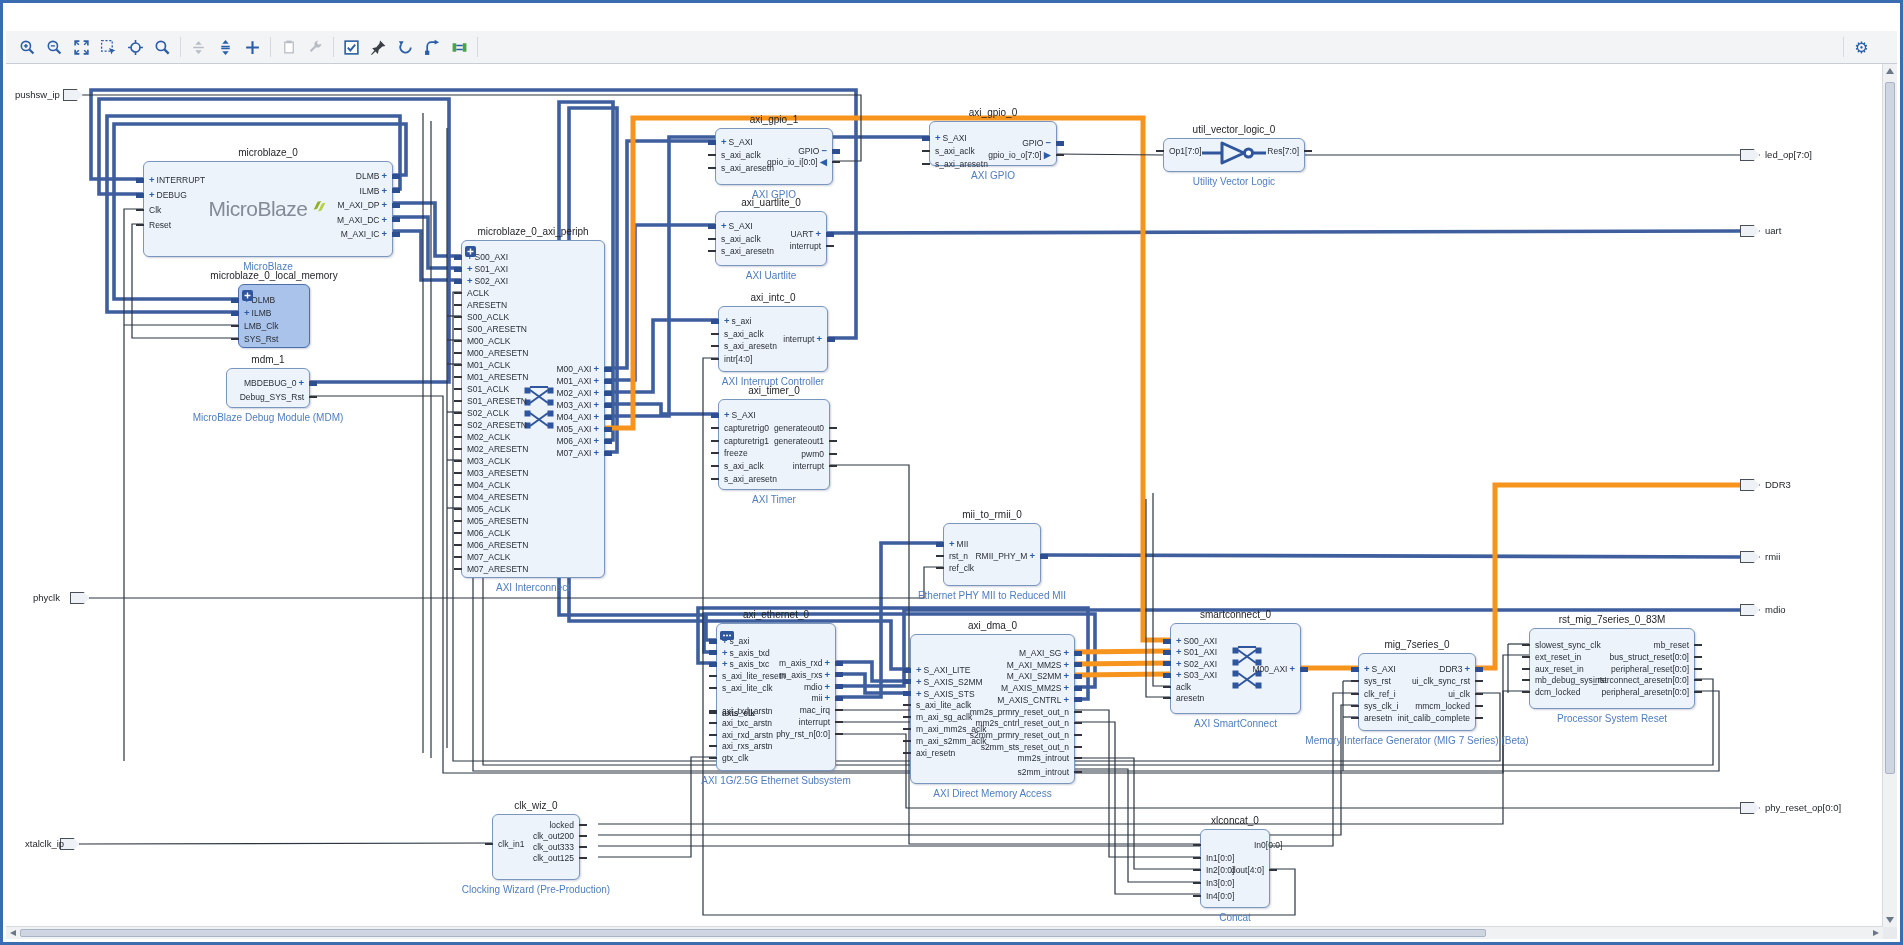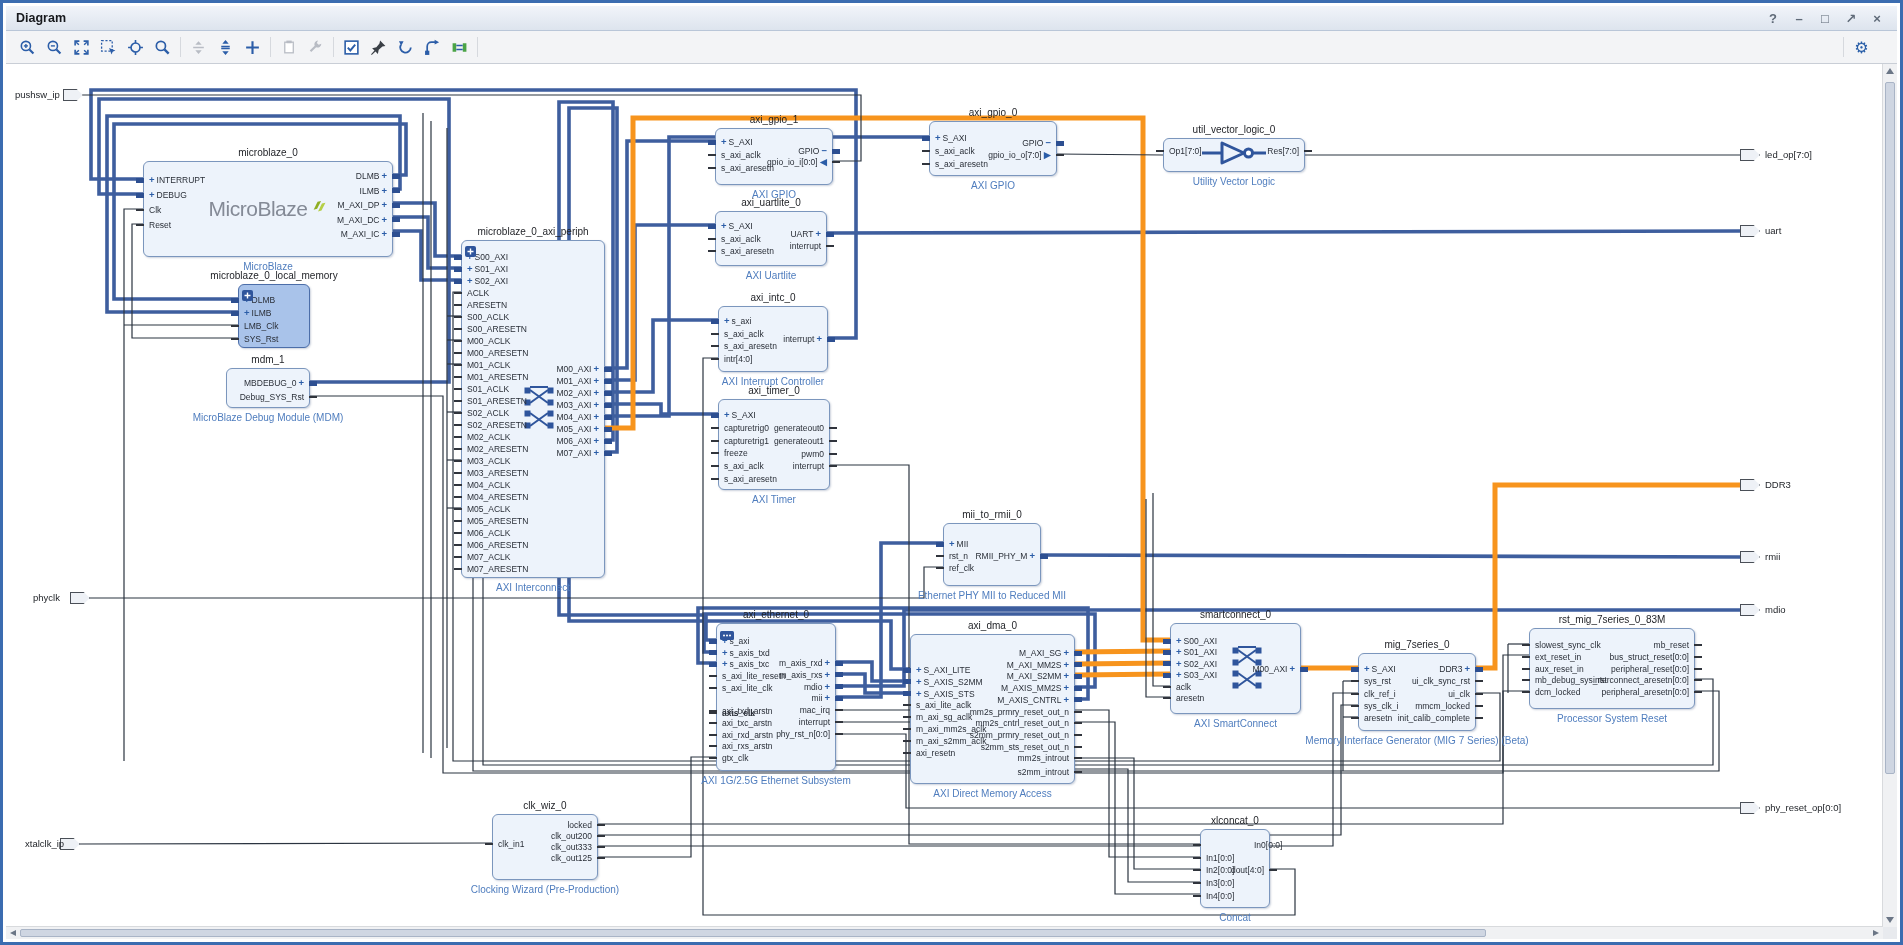--- a/index.html
+++ b/index.html
@@ -63,31 +63,20 @@
   #va-up{left:3px;top:4px;border-left:4px solid transparent;border-right:4px solid transparent;border-bottom:6px solid #6b7686}
   #va-dn{left:3px;bottom:4px;border-left:4px solid transparent;border-right:4px solid transparent;border-top:6px solid #6b7686}
   #ha-l{left:4px;top:3px;border-top:3.5px solid transparent;border-bottom:3.5px solid transparent;border-right:6px solid #6b7686}
   #ha-r{right:4px;top:3px;border-top:3.5px solid transparent;border-bottom:3.5px solid transparent;border-left:6px solid #6b7686}
   #scorner{position:absolute;right:3px;bottom:3px;width:14px;height:12px;background:#e8eaee;z-index:26}
 </style>
 </head>
 <body>
 
 <div id="frame">
-  <div id="titlebar">
-    <span class="title">Diagram</span>
-    <span class="tbsp"></span>
-    <span id="titlebar-buttons" style="display: flex;">
-        <span class="tb-btn">?</span>
-        <span class="tb-btn">–</span>
-        <span class="tb-btn">□</span>
-        <span class="tb-btn">↗</span>
-        <span class="tb-btn">×</span>
-      </span>
-  </div>
   <div id="toolbar">
       <div class="tool">
         <svg viewBox="0 0 16 16">
           <circle cx="6.5" cy="6.5" r="4.3" fill="none" stroke="#2b5da8" stroke-width="1.5"></circle>
           <line x1="9.8" y1="9.8" x2="13.6" y2="13.6" stroke="#2b5da8" stroke-width="2"></line>
           <line x1="4.6" y1="6.5" x2="8.4" y2="6.5" stroke="#2b5da8" stroke-width="1.3"></line>
           <line x1="6.5" y1="4.6" x2="6.5" y2="8.4" stroke="#2b5da8" stroke-width="1.3"></line>
         </svg>
       </div>
       <div class="tool">
@@ -643,21 +632,21 @@
       </div>
       <div class="port R" style="top: 48.6px;">
         <span class="stub pin"></span>
         <span>pwm0</span>
       </div>
       <div class="port R" style="top: 61.4px;">
         <span class="stub pin"></span>
         <span>interrupt</span>
       </div>
     </div>
-    <div class="block" style="left: 926px; top: 118px; width: 128px; height: 55px;">
+    <div class="block" style="left: 926px; top: 118px; width: 128px; height: 45px;">
       <div class="btitle">axi_gpio_0</div>
       <div class="blabel">AXI GPIO</div>
       <div class="port L" style="top: 11px;">
         <span class="stub bus"></span>
         <span class="pg">+</span>
         <span>S_AXI</span>
       </div>
       <div class="port L" style="top: 24px;">
         <span class="stub pin"></span>
         <span>s_axi_aclk</span>
@@ -1031,21 +1020,21 @@
       </div>
       <div class="port R" style="top: 46.4px;">
         <span class="stub pin"></span>
         <span>interconnect_aresetn[0:0]</span>
       </div>
       <div class="port R" style="top: 58.2px;">
         <span class="stub pin"></span>
         <span>peripheral_aresetn[0:0]</span>
       </div>
     </div>
-    <div class="block" style="left: 489px; top: 811px; width: 106px; height: 66px;">
+    <div class="block" style="left: 489px; top: 811px; width: 88px; height: 66px;">
       <div class="btitle">clk_wiz_0</div>
       <div class="blabel">Clocking Wizard (Pre-Production)</div>
       <div class="port L" style="top: 24px;">
         <span class="stub pin"></span>
         <span>clk_in1</span>
       </div>
       <div class="port R" style="top: 5px;">
         <span class="stub pin"></span>
         <span>locked</span>
       </div>

